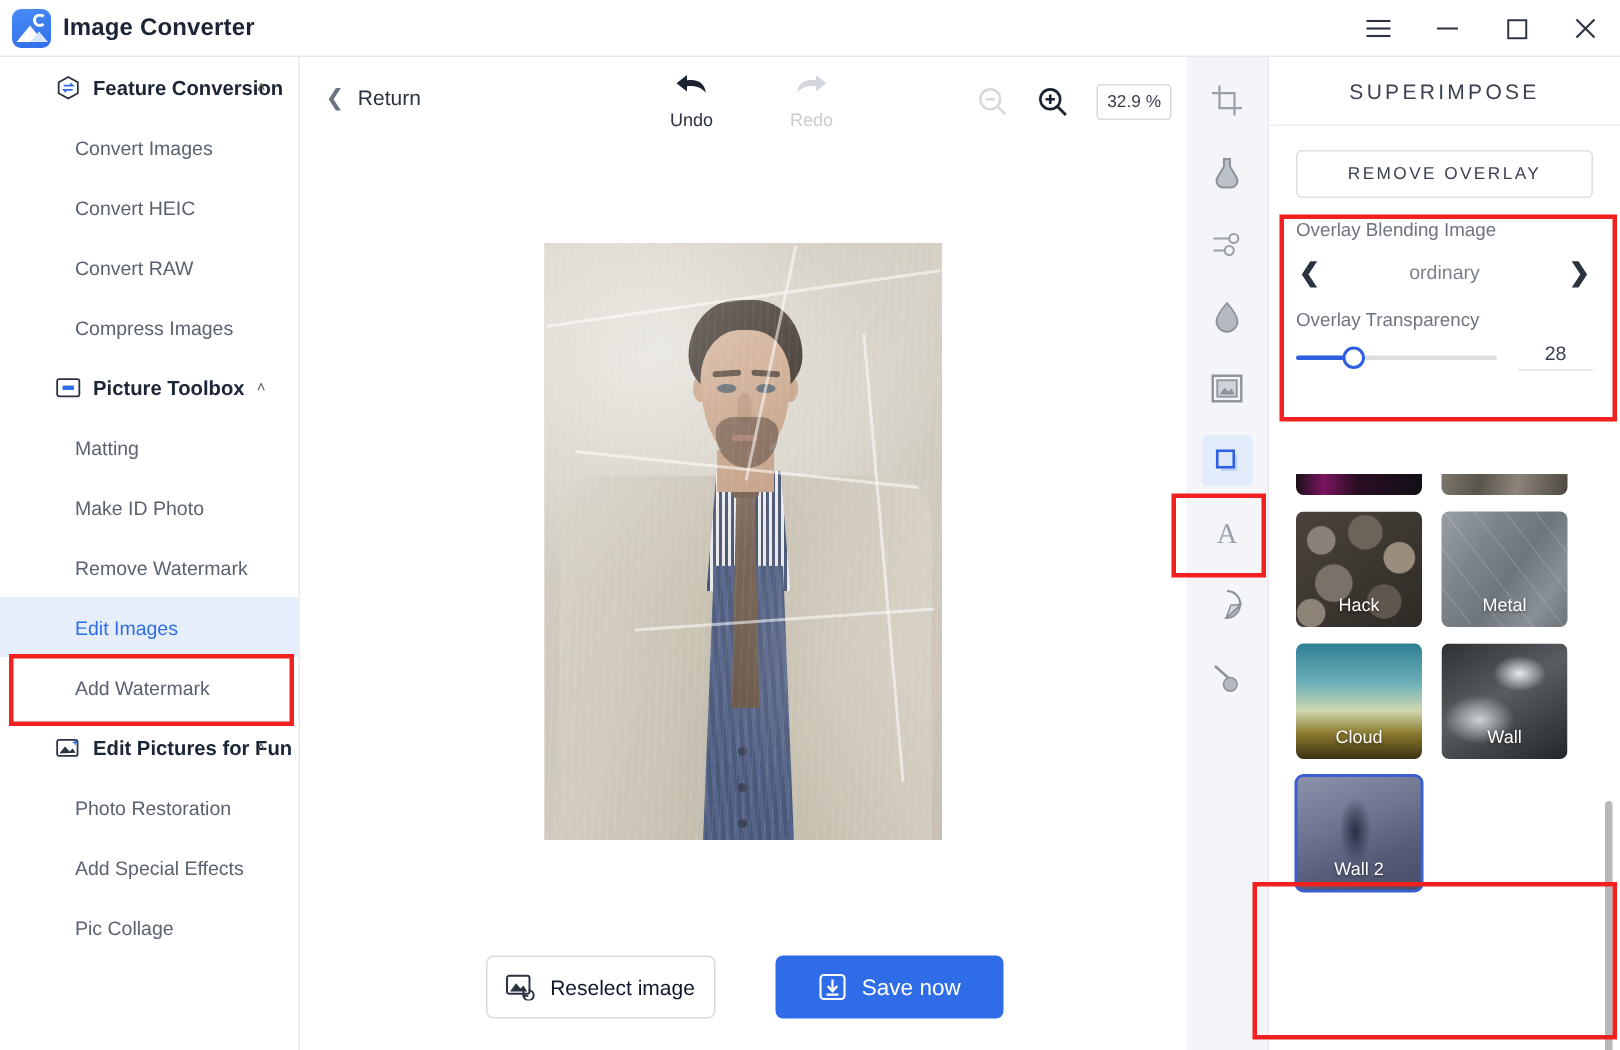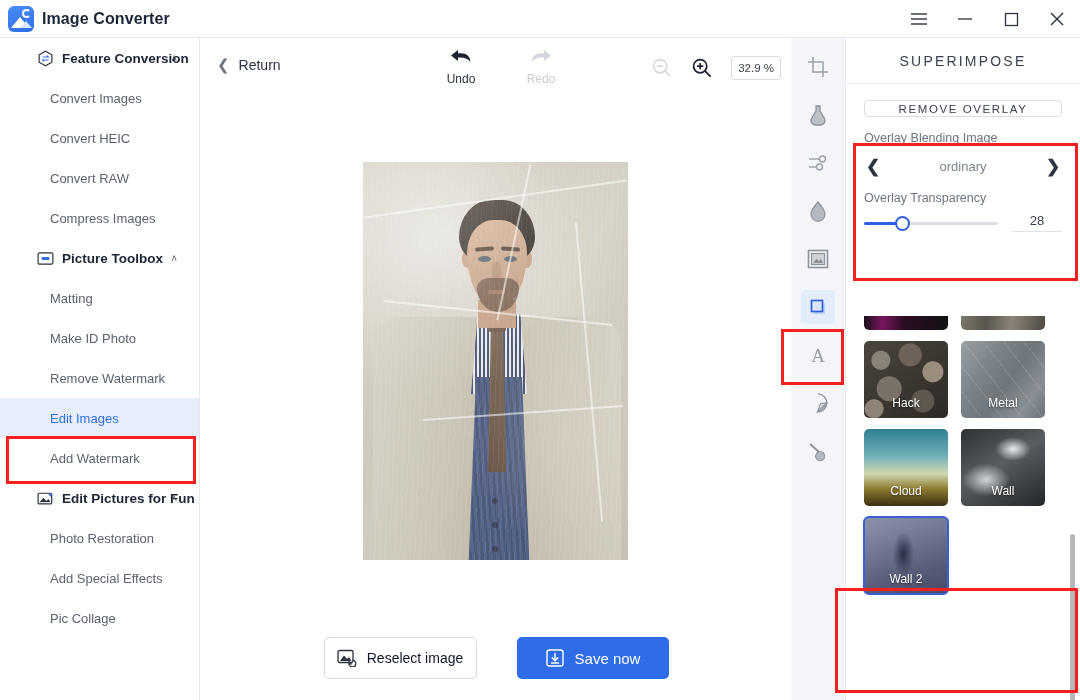--- a/index.html
+++ b/index.html
@@ -236,21 +236,21 @@
   .rightpanel {
     position: absolute; left: 846px; top: 38px; width: 234px; height: 662px;
     background: #ffffff;
   }
   .rp-title {
     height: 46px; display: flex; align-items: center; justify-content: center;
     font-size: 14px; letter-spacing: 2.2px; color: #3a4150; font-weight: 500;
     border-bottom: 1px solid #eceef1;
   }
   .rp-remove {
-    margin: 16px 18px 0 18px; height: 17px; border: 1px solid #dcdee3;
+    margin: 16px 18px 0 18px; height: 32px; border: 1px solid #dcdee3;
     border-radius: 4px; display: flex; align-items: center;
     justify-content: center; font-size: 11.5px; letter-spacing: 1.6px;
     color: #3a4150; background: #fff;
   }
   .rp-section { padding: 14px 18px 0 18px; }
   .rp-label { font-size: 12.5px; color: #6e7480; margin-bottom: 8px; }
   .mode-row {
     display: flex; align-items: center; justify-content: space-between;
     height: 26px; margin-bottom: 12px;
   }

